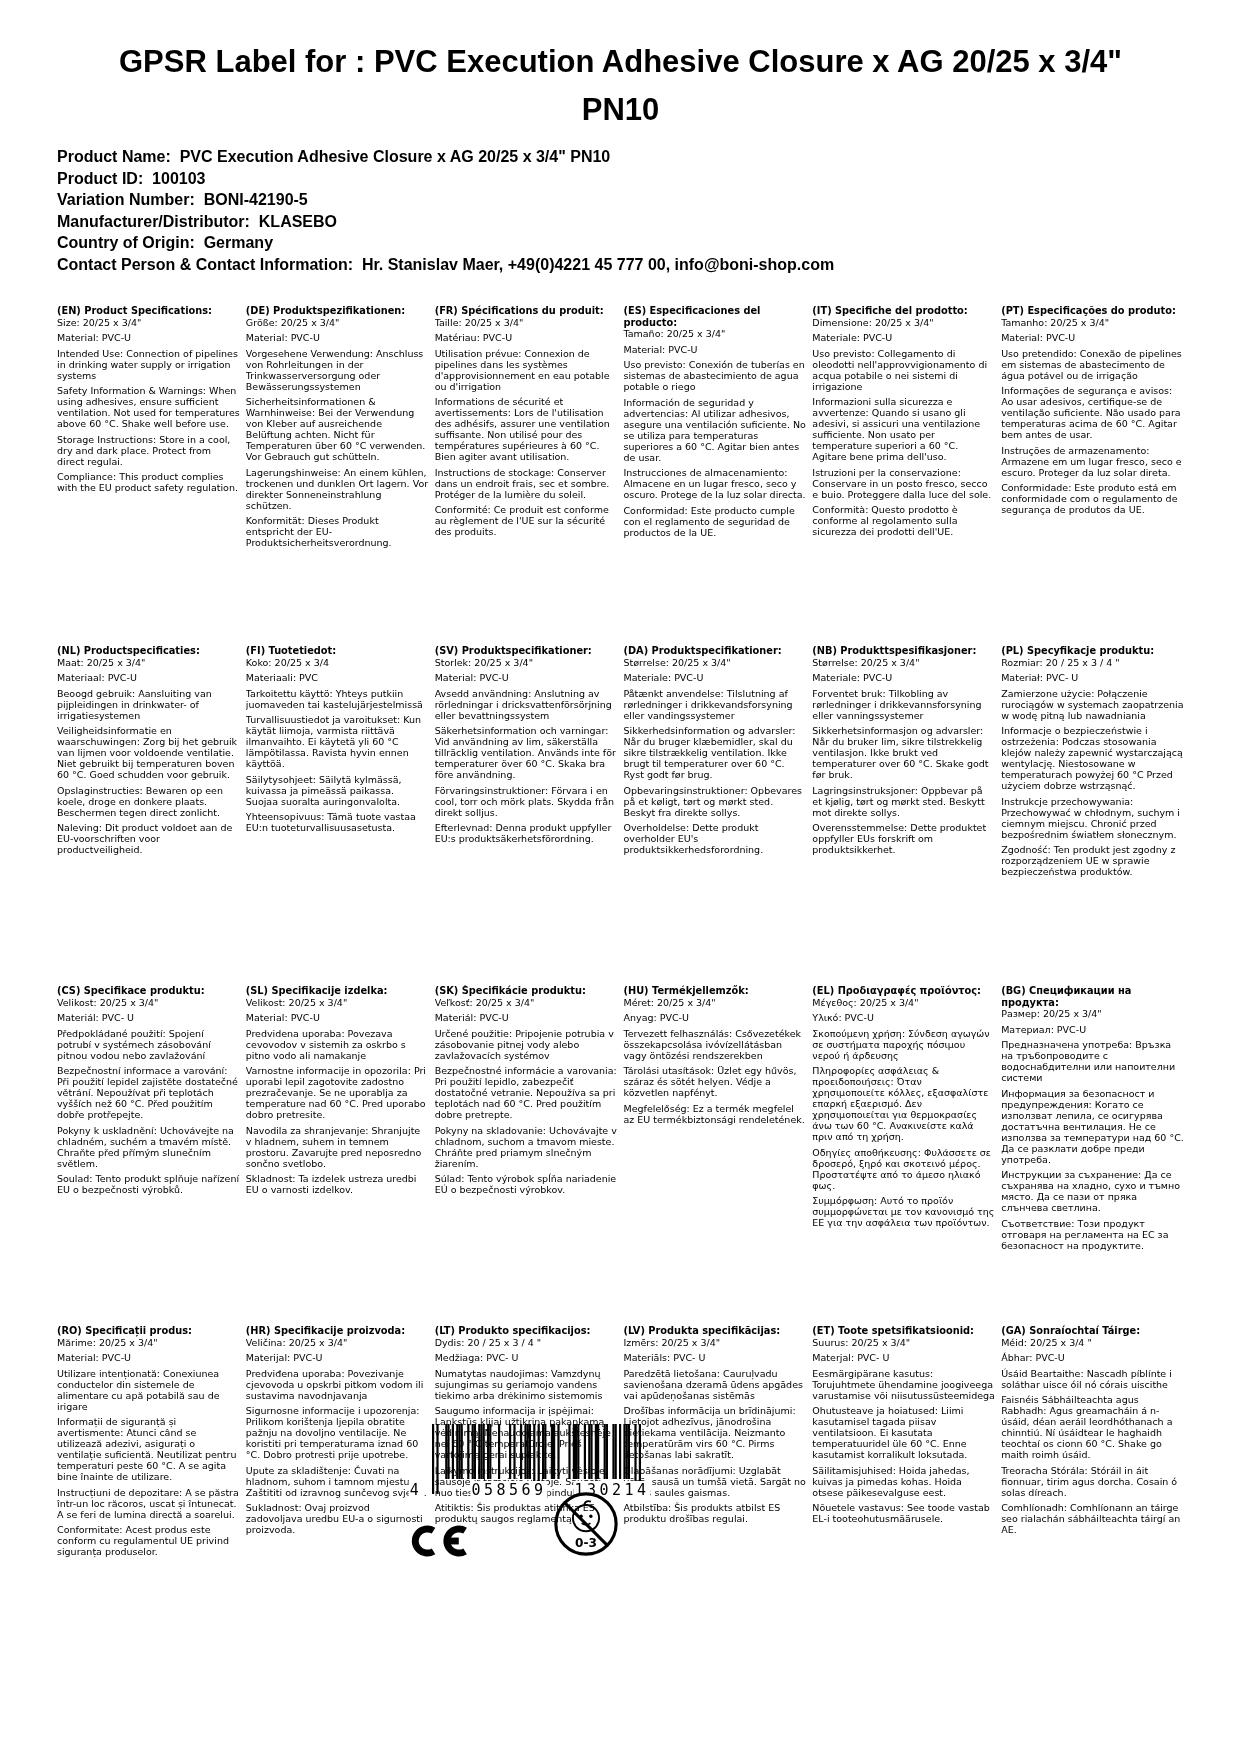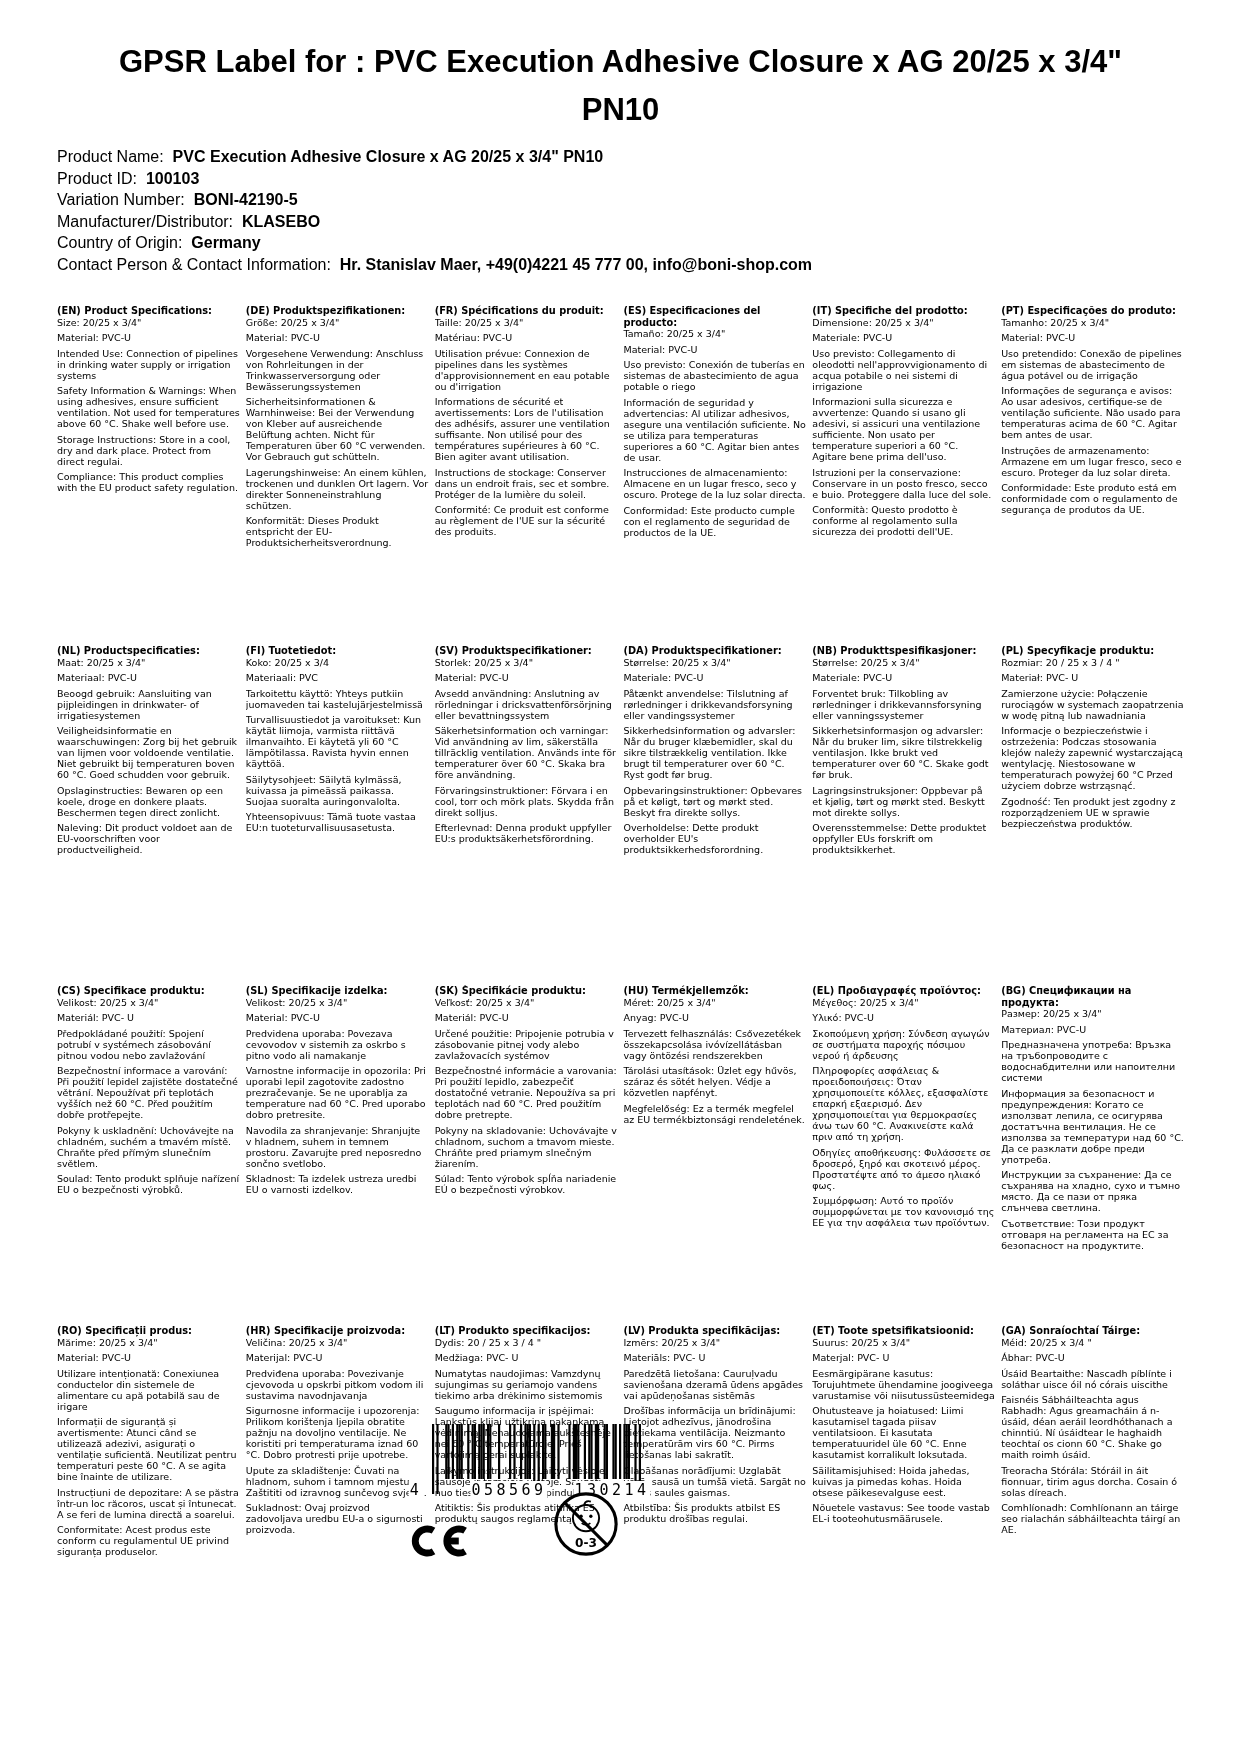--- a/index.html
+++ b/index.html
@@ -2,21 +2,21 @@
 <html><head>
 <meta charset="utf-8">
 <style>
   html,body{margin:0;padding:0;background:#fff;}
   .page{position:relative;width:1241px;height:1754px;background:#ffffff;color:#000;
         font-family:"DejaVu Sans",sans-serif;overflow:hidden;}
   .title{position:absolute;top:38px;left:110px;right:110px;margin:0;text-align:center;
          font-family:"Liberation Sans",sans-serif;font-weight:bold;font-size:31px;line-height:48px;}
   .product-info{position:absolute;left:57px;top:146px;right:57px;
                 font-family:"Liberation Sans",sans-serif;font-size:16px;line-height:21.5px;}
-  .info-row .lbl{font-weight:normal;}
+  .info-row .lbl{font-weight:bold;}
   .info-row .val{font-weight:bold;}
   .spec-grid{position:absolute;left:57px;top:305px;width:1127px;display:grid;
              grid-template-columns:repeat(6,1fr);column-gap:6px;grid-auto-rows:340px;}
   .cell{font-size:9.5px;line-height:11px;overflow:hidden;}
   .cell-h{font-weight:bold;font-size:9.8px;line-height:11.5px;}
   .cell p{margin:4.5px 0 0 0;}
   .cell p.first{margin-top:0;}
   .barcode-block{position:absolute;left:408px;top:1424px;width:260px;height:80px;}
   .barcode-bars{position:absolute;left:24px;top:0;}
   .bc-digit{position:absolute;top:57px;transform:translateX(-50%);
@@ -143,20 +143,21 @@
         <p>Sikkerhetsinformasjon og advarsler: Når du bruker lim, sikre tilstrekkelig ventilasjon. Ikke brukt ved temperaturer over 60 °C. Skake godt før bruk.</p>
         <p>Lagringsinstruksjoner: Oppbevar på et kjølig, tørt og mørkt sted. Beskytt mot direkte sollys.</p>
         <p>Overensstemmelse: Dette produktet oppfyller EUs forskrift om produktsikkerhet.</p>
       </div>
       <div class="cell">
         <div class="cell-h">(PL) Specyfikacje produktu:</div>
         <p class="first">Rozmiar: 20 / 25 x 3 / 4 "</p>
         <p>Materiał: PVC- U</p>
         <p>Zamierzone użycie: Połączenie rurociągów w systemach zaopatrzenia w wodę pitną lub nawadniania</p>
         <p>Informacje o bezpieczeństwie i ostrzeżenia: Podczas stosowania klejów należy zapewnić wystarczającą wentylację. Niestosowane w temperaturach powyżej 60 °C Przed użyciem dobrze wstrząsnąć.</p>
+        <p>Instrukcje przechowywania: Przechowywać w chłodnym, suchym i ciemnym miejscu. Chronić przed bezpośrednim światłem słonecznym.</p>
         <p>Zgodność: Ten produkt jest zgodny z rozporządzeniem UE w sprawie bezpieczeństwa produktów.</p>
       </div>
       <div class="cell">
         <div class="cell-h">(CS) Specifikace produktu:</div>
         <p class="first">Velikost: 20/25 x 3/4"</p>
         <p>Materiál: PVC- U</p>
         <p>Předpokládané použití: Spojení potrubí v systémech zásobování pitnou vodou nebo zavlažování</p>
         <p>Bezpečnostní informace a varování: Při použití lepidel zajistěte dostatečné větrání. Nepoužívat při teplotách vyšších než 60 °C. Před použitím dobře protřepejte.</p>
         <p>Pokyny k uskladnění: Uchovávejte na chladném, suchém a tmavém místě. Chraňte před přímým slunečním světlem.</p>
         <p>Soulad: Tento produkt splňuje nařízení EU o bezpečnosti výrobků.</p>

